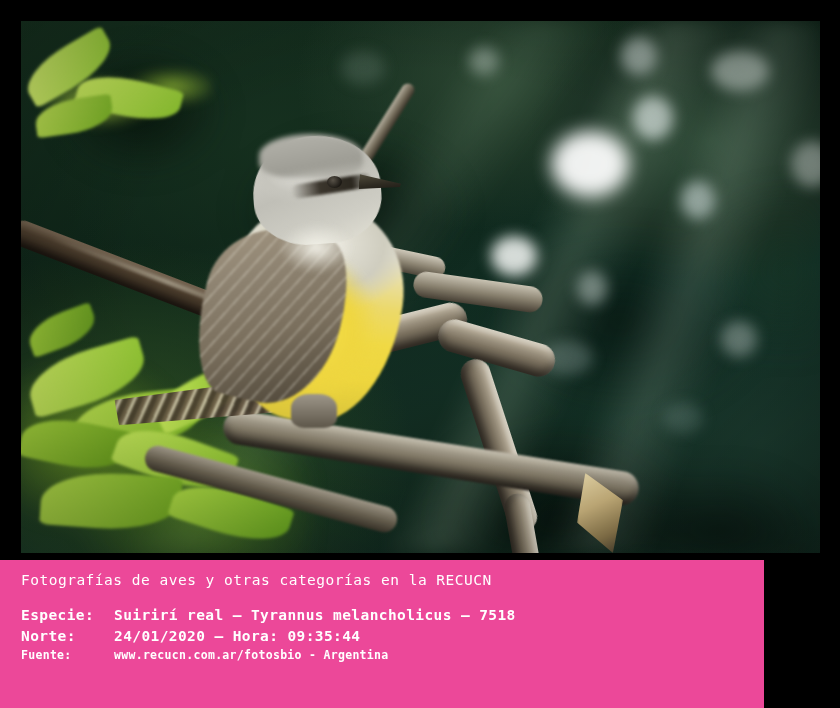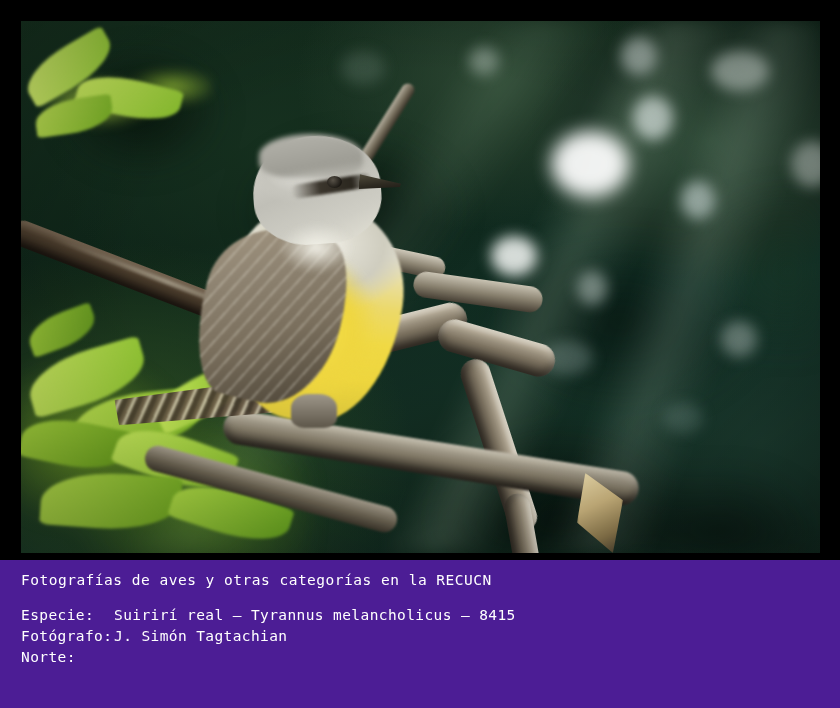--- a/index.html
+++ b/index.html
@@ -210,27 +210,27 @@
   }
 
   
   .ph-soft{
     position:absolute;inset:0;
     background:radial-gradient(ellipse 520px 360px at 400px 250px, rgba(0,0,0,0) 55%, rgba(0,0,0,.22) 100%);
     pointer-events:none;
   }
 
   
-  .caption{position:absolute;left:0;top:560px;width:840px;height:148px;background:#4c1d95;}
+  .caption{position:absolute;left:0;top:560px;width:764px;height:148px;background:#ec4899;}
   .cap-title{
     position:absolute;left:21px;top:12px;color:#fff;
     font-size:14.5px;letter-spacing:.5px;white-space:nowrap;
   }
   .rows{position:absolute;left:21px;top:45px;}
-  .row{display:flex;color:#fff;white-space:nowrap;}
+  .row{display:flex;color:#fff;white-space:nowrap;font-weight:bold;}
   .row.big{font-size:14.5px;line-height:21px;letter-spacing:.4px;}
   .row.small{font-size:11.5px;line-height:17px;letter-spacing:.3px;}
   .row.big .lbl{width:93px;flex:0 0 93px;}
   .row.small .lbl{width:93px;flex:0 0 93px;}
   .row .val{display:block;}
 </style>
 </head>
 <body>
 
 <div class="frame">
@@ -302,30 +302,31 @@
   </div>
 
   <div class="caption">
 
     <div class="cap-title">Fotografías de aves y otras categorías en la RECUCN</div>
 
     <div class="rows">
 
       <div class="row big">
         <span class="lbl">Especie:</span>
-        <span class="val">Suirirí real — Tyrannus melancholicus — 8415</span>
+        <span class="val">Suirirí real — Tyrannus melancholicus — 7518</span>
       </div>
 
-      <div class="row big">
-        <span class="lbl">Fotógrafo:</span>
-        <span class="val">J. Simón Tagtachian</span>
-      </div>
 
       <div class="row big">
         <span class="lbl">Norte:</span>
+        <span class="val">24/01/2020 — Hora: 09:35:44</span>
       </div>
 
 
+      <div class="row small">
+        <span class="lbl">Fuente:</span>
+        <span class="val">www.recucn.com.ar/fotosbio - Argentina</span>
+      </div>
 
     </div>
 
   </div>
 </div>
 
 </body></html>

